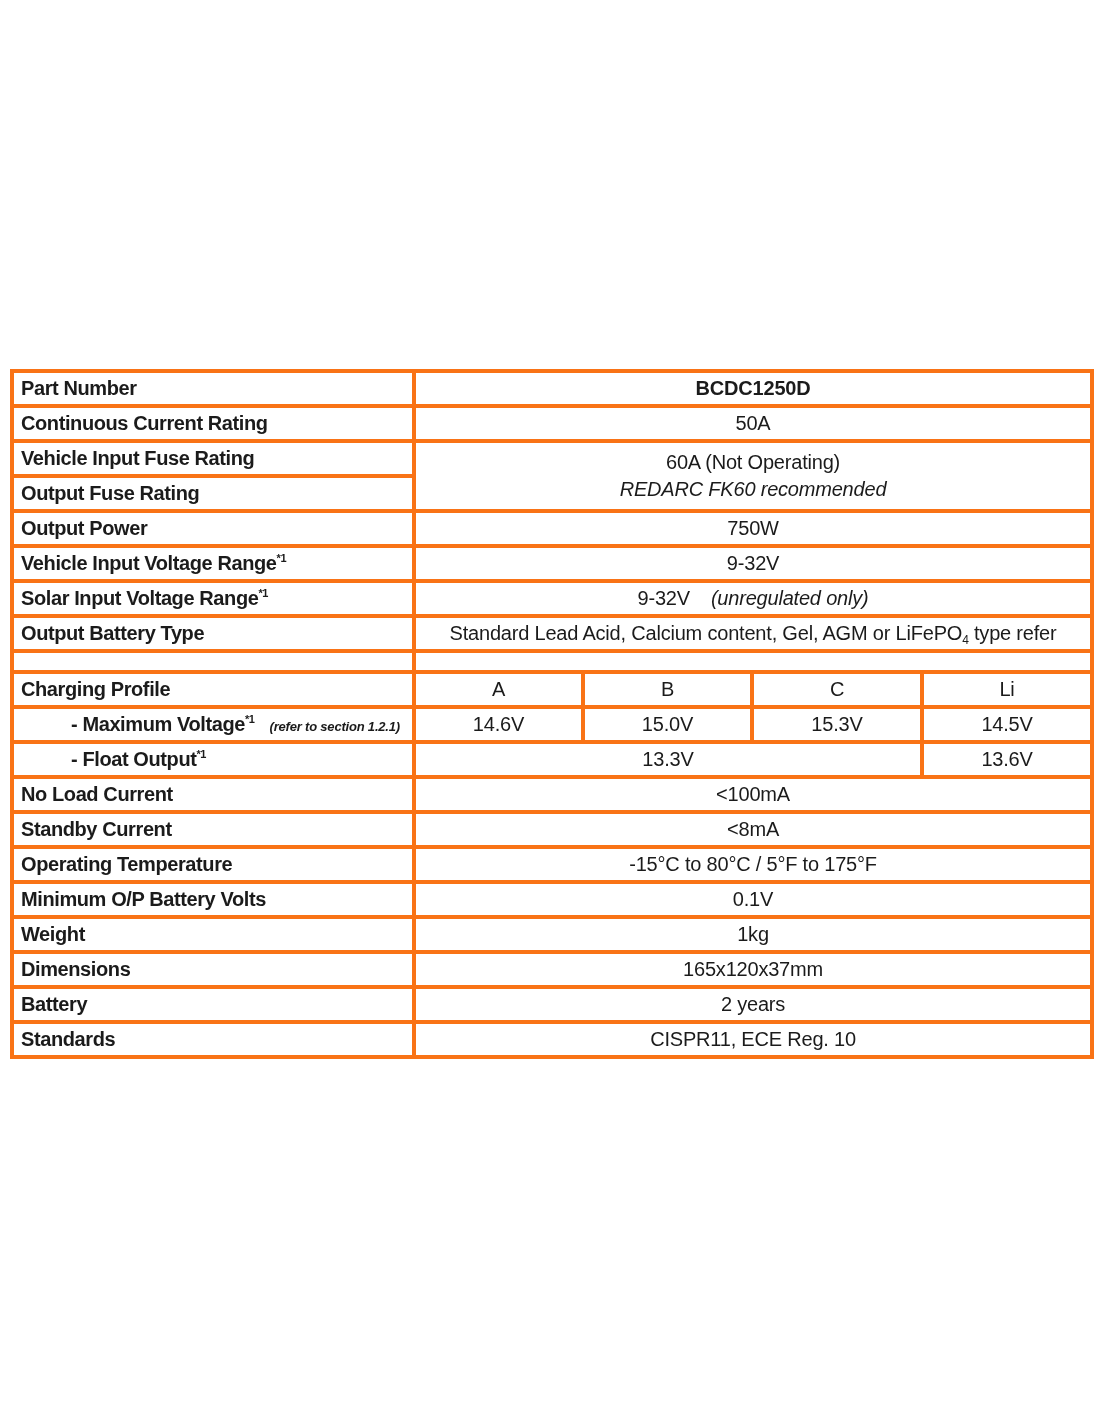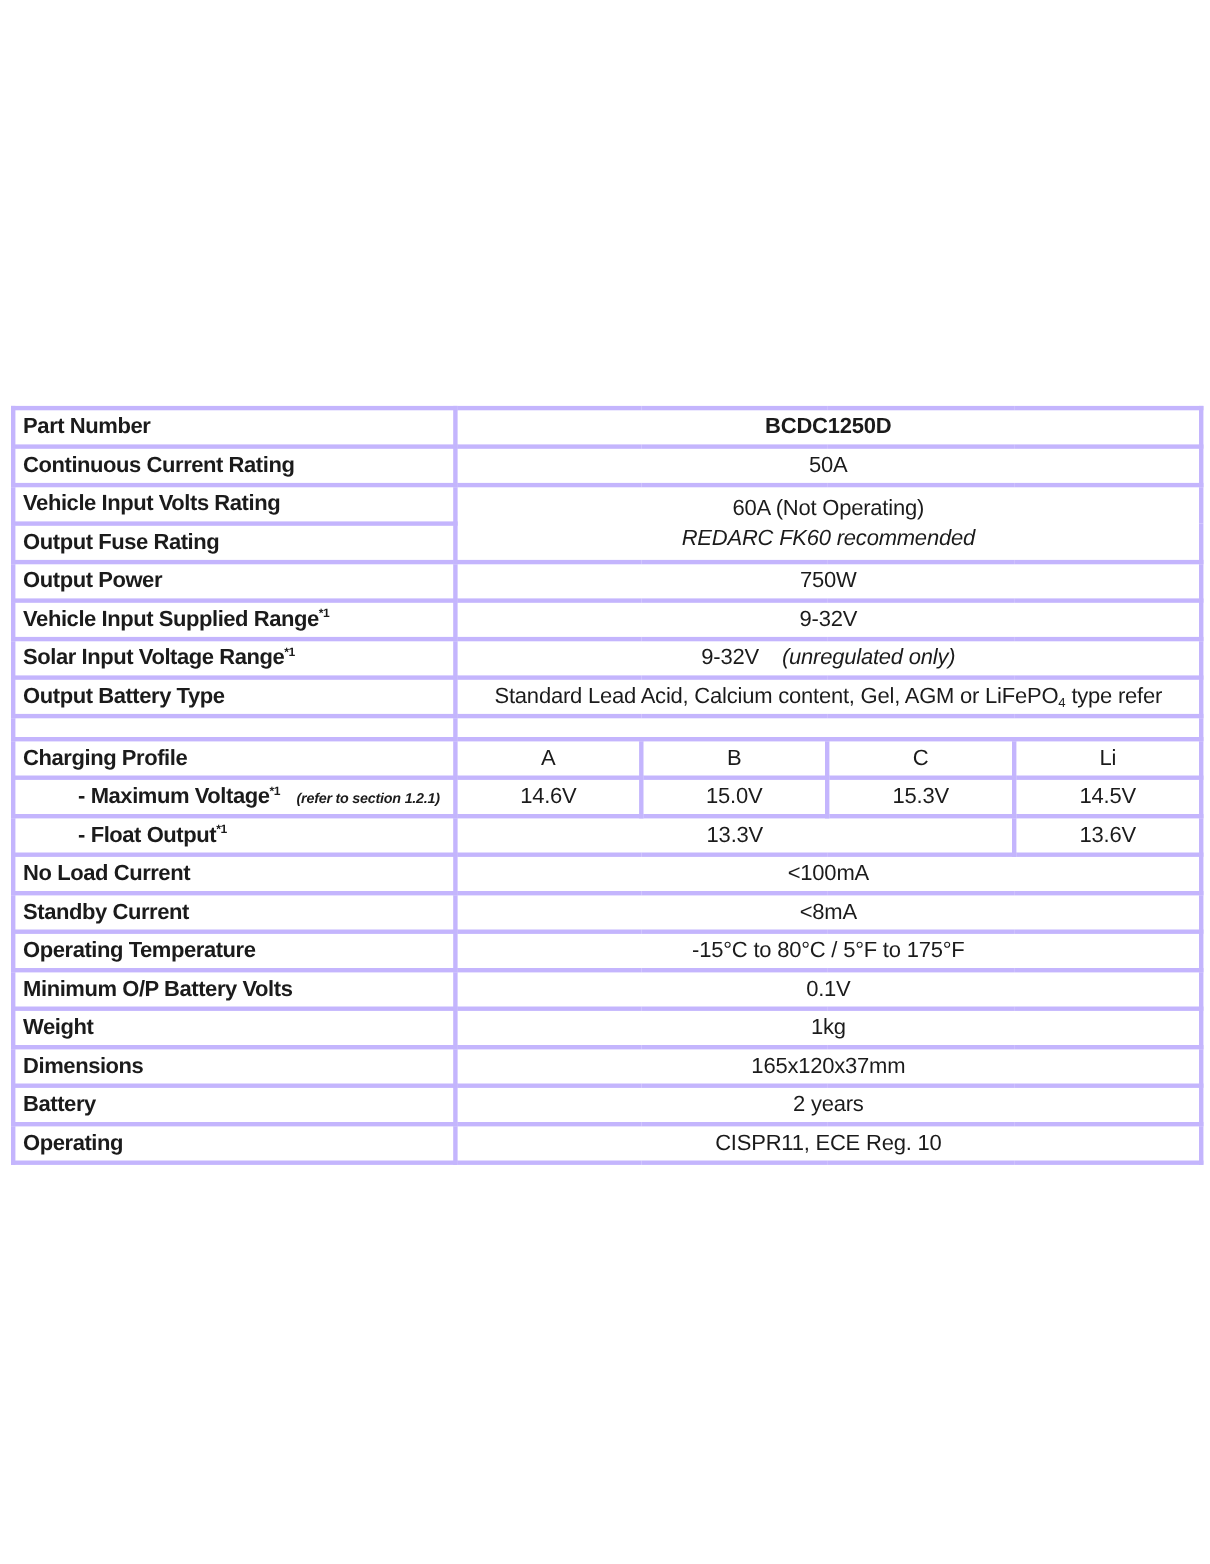--- a/index.html
+++ b/index.html
@@ -17,21 +17,21 @@
   }
   table.spec-table {
     position: absolute;
     left: 10px;
     top: 369px;
     width: 1080px;
     border-collapse: collapse;
     table-layout: fixed;
   }
   .spec-table td {
-    border: 4px solid #c4b5fd;
+    border: 4px solid #f97316;
     padding: 0;
     vertical-align: middle;
     overflow: hidden;
     white-space: nowrap;
   }
   .spec-table tr { height: 35px; }
   .spec-table tr.spacer-row { height: 21px; }
   .label-cell {
     font-weight: bold;
     font-size: 20px;
@@ -85,38 +85,38 @@
       <td class="label-cell">Part Number</td>
       <td class="value-cell bold" colspan="4">BCDC1250D</td>
     </tr>
 
     <tr>
       <td class="label-cell">Continuous Current Rating</td>
       <td class="value-cell" colspan="4">50A</td>
     </tr>
 
     <tr>
-      <td class="label-cell">Vehicle Input Volts Rating</td>
+      <td class="label-cell">Vehicle Input Fuse Rating</td>
       <td class="value-cell" colspan="4" rowspan="2">
         <div class="two-line">60A (Not Operating)</div>
         <div class="two-line italic">REDARC FK60 recommended</div>
       </td>
     </tr>
     <tr>
       <td class="label-cell">Output Fuse Rating</td>
     </tr>
 
     <tr>
       <td class="label-cell">Output Power</td>
       <td class="value-cell" colspan="4">750W</td>
     </tr>
 
     <tr>
       <td class="label-cell">
-        <span>Vehicle Input Supplied Range</span><sup class="fn">*1</sup>
+        <span>Vehicle Input Voltage Range</span><sup class="fn">*1</sup>
       </td>
       <td class="value-cell" colspan="4">9-32V</td>
     </tr>
 
     <tr>
       <td class="label-cell">
         <span>Solar Input Voltage Range</span><sup class="fn">*1</sup>
       </td>
       <td class="value-cell" colspan="4">
         <span>9-32V</span><span class="italic val-italic-suffix">(unregulated only)</span>
@@ -190,17 +190,17 @@
       <td class="label-cell">Dimensions</td>
       <td class="value-cell" colspan="4">165x120x37mm</td>
     </tr>
 
     <tr>
       <td class="label-cell">Battery</td>
       <td class="value-cell" colspan="4">2 years</td>
     </tr>
 
     <tr>
-      <td class="label-cell">Operating</td>
+      <td class="label-cell">Standards</td>
       <td class="value-cell" colspan="4">CISPR11, ECE Reg. 10</td>
     </tr>
   </tbody>
 </table>
 
 </body></html>

